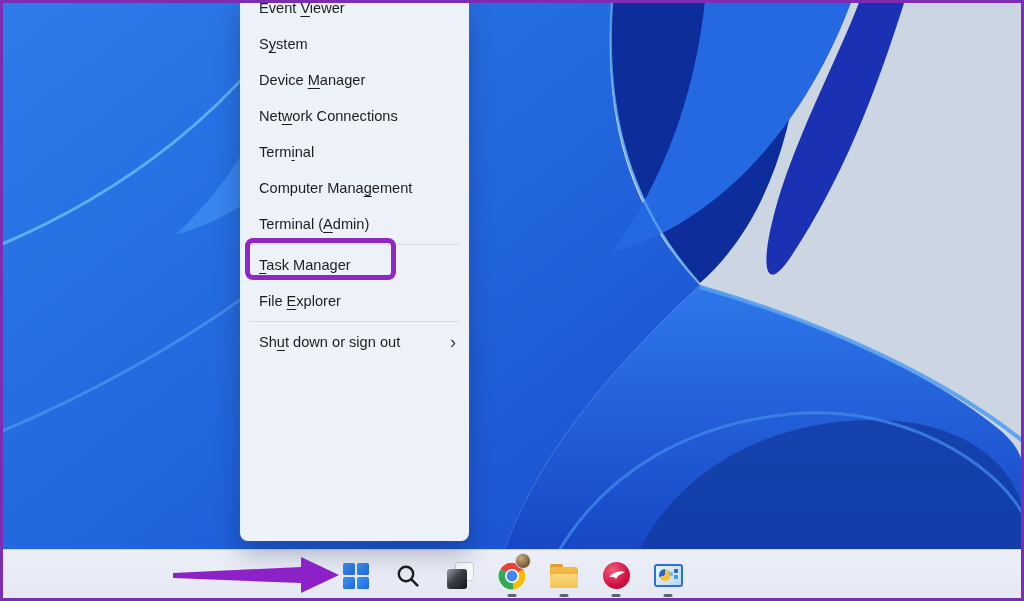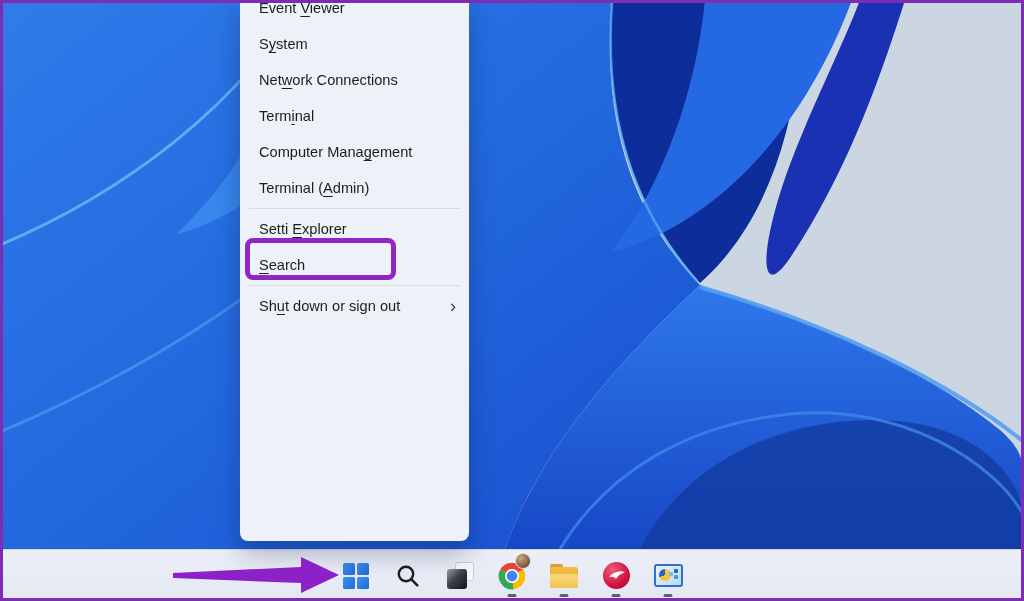--- a/index.html
+++ b/index.html
@@ -204,42 +204,46 @@
     <div id="winx-list">
         <div class="menu-item">
     <span class="pre">Event </span><span class="key">V</span><span class="post">iewer</span>
     <span class="chev"></span>
   </div>
         <div class="menu-item">
     <span class="pre">S</span><span class="key">y</span><span class="post">stem</span>
     <span class="chev"></span>
   </div>
         <div class="menu-item">
+    <span class="pre">Device </span><span class="key">M</span><span class="post">anager</span>
+    <span class="chev"></span>
+  </div>
+        <div class="menu-item">
     <span class="pre">Net</span><span class="key">w</span><span class="post">ork Connections</span>
     <span class="chev"></span>
   </div>
         <div class="menu-item">
     <span class="pre">Term</span><span class="key">i</span><span class="post">nal</span>
     <span class="chev"></span>
   </div>
         <div class="menu-item">
     <span class="pre">Computer Mana</span><span class="key">g</span><span class="post">ement</span>
     <span class="chev"></span>
   </div>
         <div class="menu-item">
     <span class="pre">Terminal (</span><span class="key">A</span><span class="post">dmin)</span>
     <span class="chev"></span>
   </div>
         <div class="menu-sep"></div>
         <div class="menu-item">
-    <span class="pre">Setti </span><span class="key">E</span><span class="post">xplorer</span>
-    <span class="chev"></span>
-  </div>
-        <div class="menu-item">
-    <span class="pre"></span><span class="key">S</span><span class="post">earch</span>
+    <span class="pre"></span><span class="key">T</span><span class="post">ask Manager</span>
+    <span class="chev"></span>
+  </div>
+        <div class="menu-item">
+    <span class="pre">File </span><span class="key">E</span><span class="post">xplorer</span>
     <span class="chev"></span>
   </div>
         <div class="menu-sep"></div>
         <div class="menu-item">
     <span class="pre">Sh</span><span class="key">u</span><span class="post">t down or sign out</span>
     <span class="chev">›</span>
   </div>
       </div>
   </div>
 

